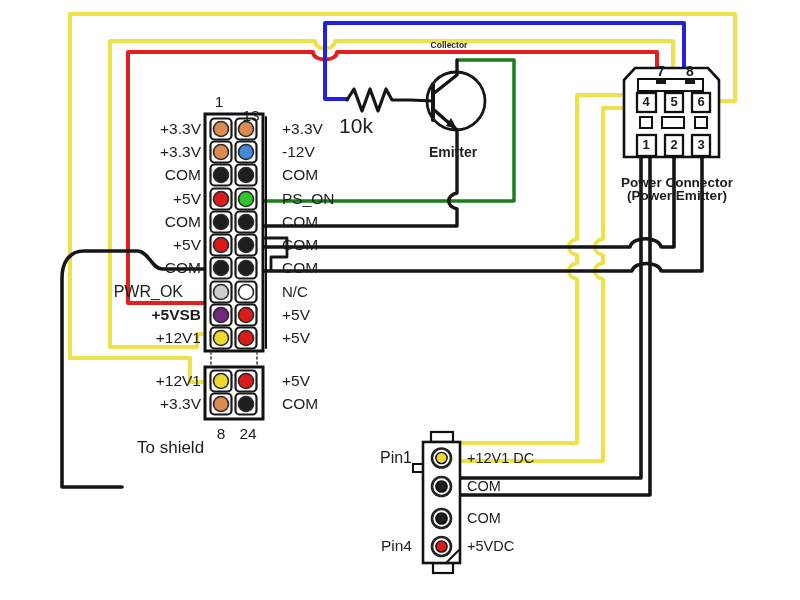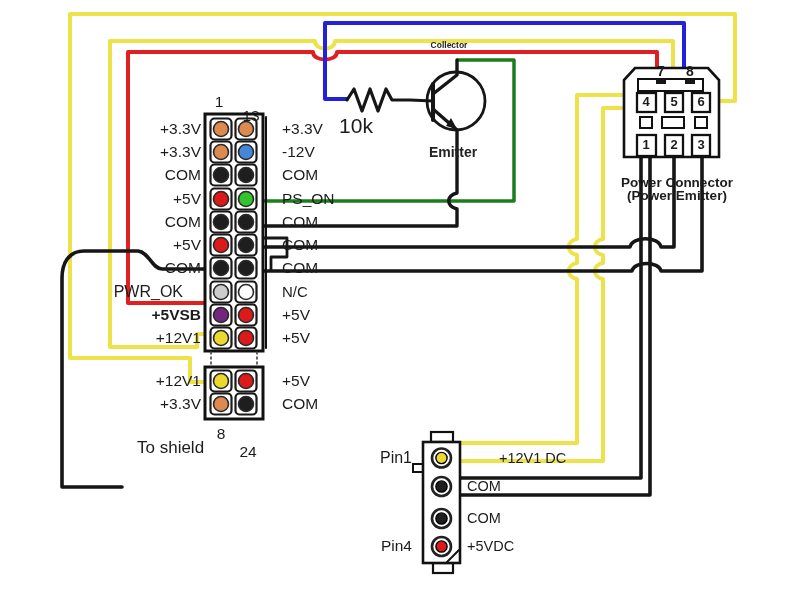--- a/index.html
+++ b/index.html
@@ -137,35 +137,35 @@
       <span class="lbl l" style="left: 282px; top: 315px; font-size: 15.5px; font-weight: 400;">+5V</span>
       <span class="lbl r" style="left: 201px; top: 338px; font-size: 15.5px; font-weight: 400;">+12V1</span>
       <span class="lbl l" style="left: 282px; top: 338px; font-size: 15.5px; font-weight: 400;">+5V</span>
       <span class="lbl r" style="left: 201px; top: 381px; font-size: 15.5px; font-weight: 400;">+12V1</span>
       <span class="lbl l" style="left: 282px; top: 381px; font-size: 15.5px; font-weight: 400;">+5V</span>
       <span class="lbl r" style="left: 201px; top: 404px; font-size: 15.5px; font-weight: 400;">+3.3V</span>
       <span class="lbl l" style="left: 282px; top: 404px; font-size: 15.5px; font-weight: 400;">COM</span>
       <span class="lbl c" style="left: 219px; top: 102px; font-size: 15.5px; font-weight: 400;">1</span>
       <span class="lbl c" style="left: 251px; top: 116px; font-size: 15.5px; font-weight: 400;">13</span>
       <span class="lbl c" style="left: 221px; top: 434px; font-size: 15.5px; font-weight: 400;">8</span>
-      <span class="lbl c" style="left: 248px; top: 434px; font-size: 15.5px; font-weight: 400; margin-top: 18px;">24</span>
+      <span class="lbl c" style="left: 248px; top: 434px; font-size: 15.5px; font-weight: 400;">24</span>
       <span class="lbl c" style="left: 356px; top: 126px; font-size: 21px; font-weight: 400;">10k</span>
       <span class="lbl c" style="left: 449px; top: 45px; font-size: 8.5px; font-weight: 700; color: rgb(34, 34, 34);">Collector</span>
       <span class="lbl c" style="left: 453px; top: 152px; font-size: 14px; font-weight: 700; color: rgb(34, 34, 34);">Emitter</span>
       <span class="lbl c" style="left: 661px; top: 71px; font-size: 14px; font-weight: 700;">7</span>
       <span class="lbl c" style="left: 690px; top: 71px; font-size: 14px; font-weight: 700;">8</span>
       <span class="lbl c" style="left: 646px; top: 102px; font-size: 13px; font-weight: 700;">4</span>
       <span class="lbl c" style="left: 674px; top: 102px; font-size: 13px; font-weight: 700;">5</span>
       <span class="lbl c" style="left: 701px; top: 102px; font-size: 13px; font-weight: 700;">6</span>
       <span class="lbl c" style="left: 646px; top: 145px; font-size: 13px; font-weight: 700;">1</span>
       <span class="lbl c" style="left: 674px; top: 145px; font-size: 13px; font-weight: 700;">2</span>
       <span class="lbl c" style="left: 701px; top: 145px; font-size: 13px; font-weight: 700;">3</span>
       <span class="lbl c" style="left: 677px; top: 183px; font-size: 13.5px; font-weight: 700;">Power Connector</span>
       <span class="lbl c" style="left: 677px; top: 196px; font-size: 13.5px; font-weight: 700;">(Power Emitter)</span>
       <span class="lbl r" style="left: 412px; top: 458px; font-size: 16px; font-weight: 400;">Pin1</span>
       <span class="lbl r" style="left: 412px; top: 546px; font-size: 15.5px; font-weight: 400;">Pin4</span>
-      <span class="lbl l" style="left: 467px; top: 459px; font-size: 14.5px; font-weight: 400; margin-left: 32px;">+12V1 DC</span>
+      <span class="lbl l" style="left: 467px; top: 459px; font-size: 14.5px; font-weight: 400;">+12V1 DC</span>
       <span class="lbl l" style="left: 467px; top: 487px; font-size: 14.5px; font-weight: 400;">COM</span>
       <span class="lbl l" style="left: 467px; top: 519px; font-size: 14.5px; font-weight: 400;">COM</span>
       <span class="lbl l" style="left: 467px; top: 547px; font-size: 14.5px; font-weight: 400;">+5VDC</span>
       <span class="lbl l" style="left: 137px; top: 448px; font-size: 17px; font-weight: 400;">To shield</span>
     </div>
 </div>
 
 </body></html>

